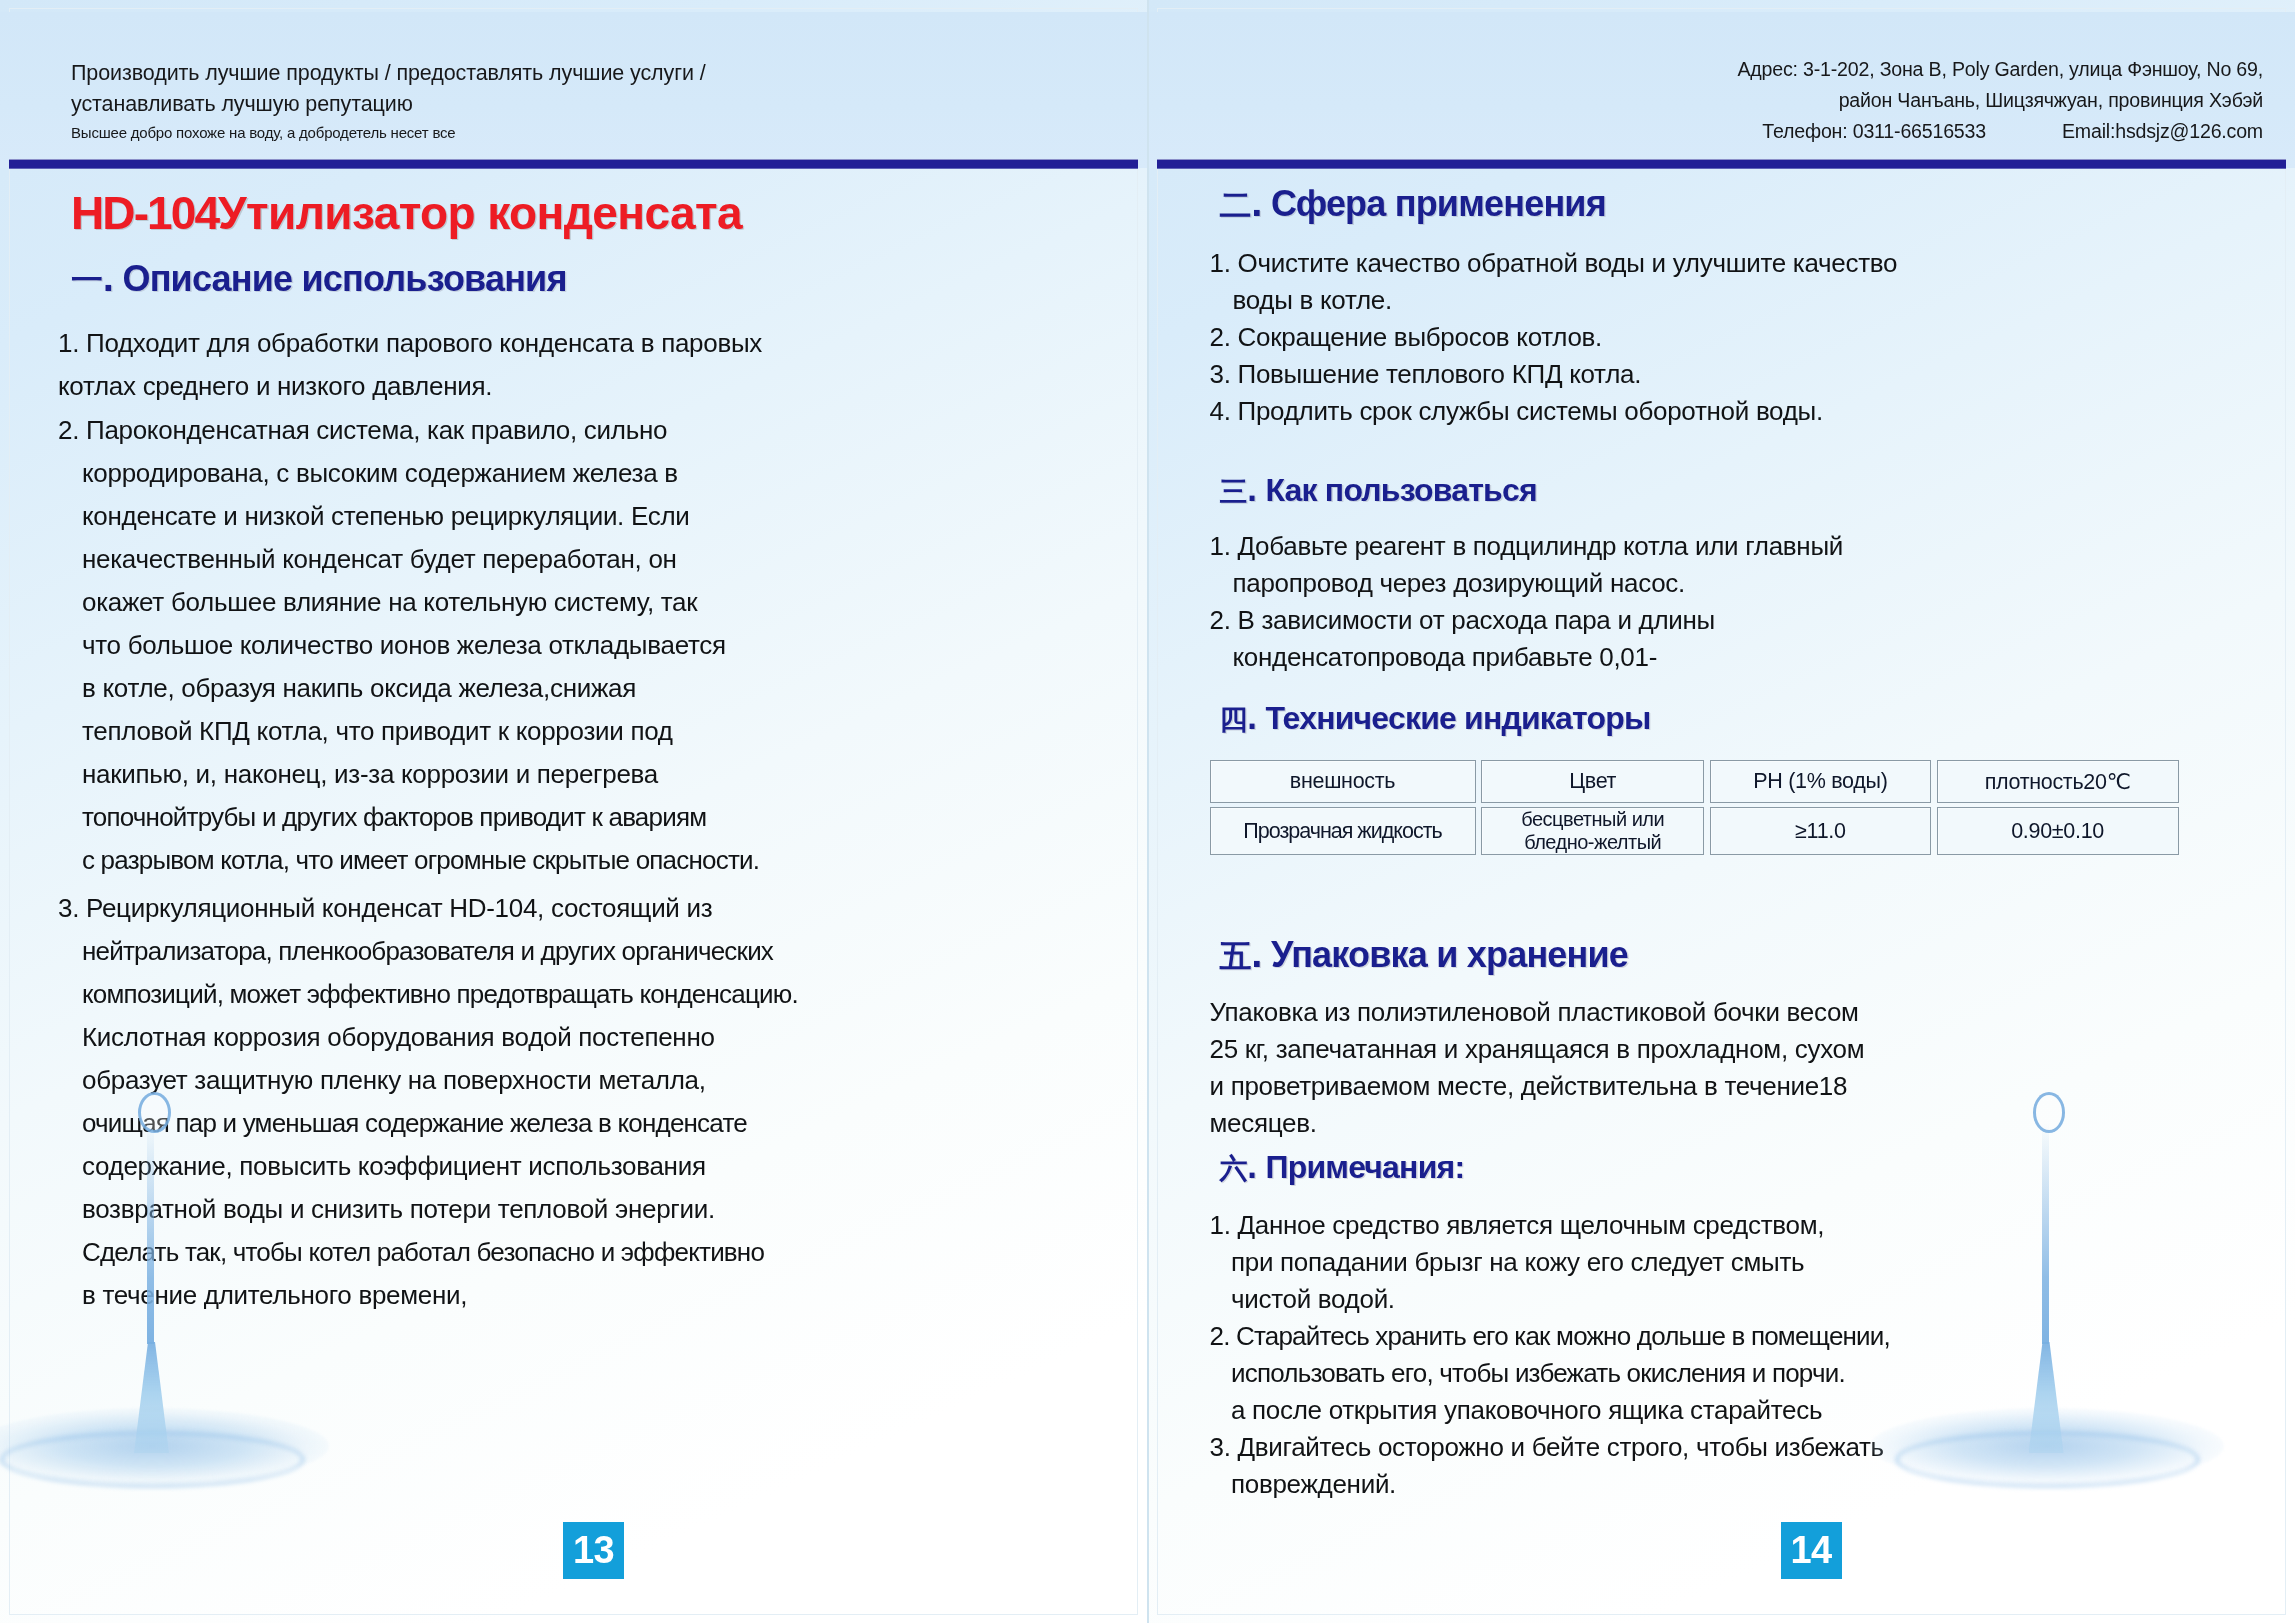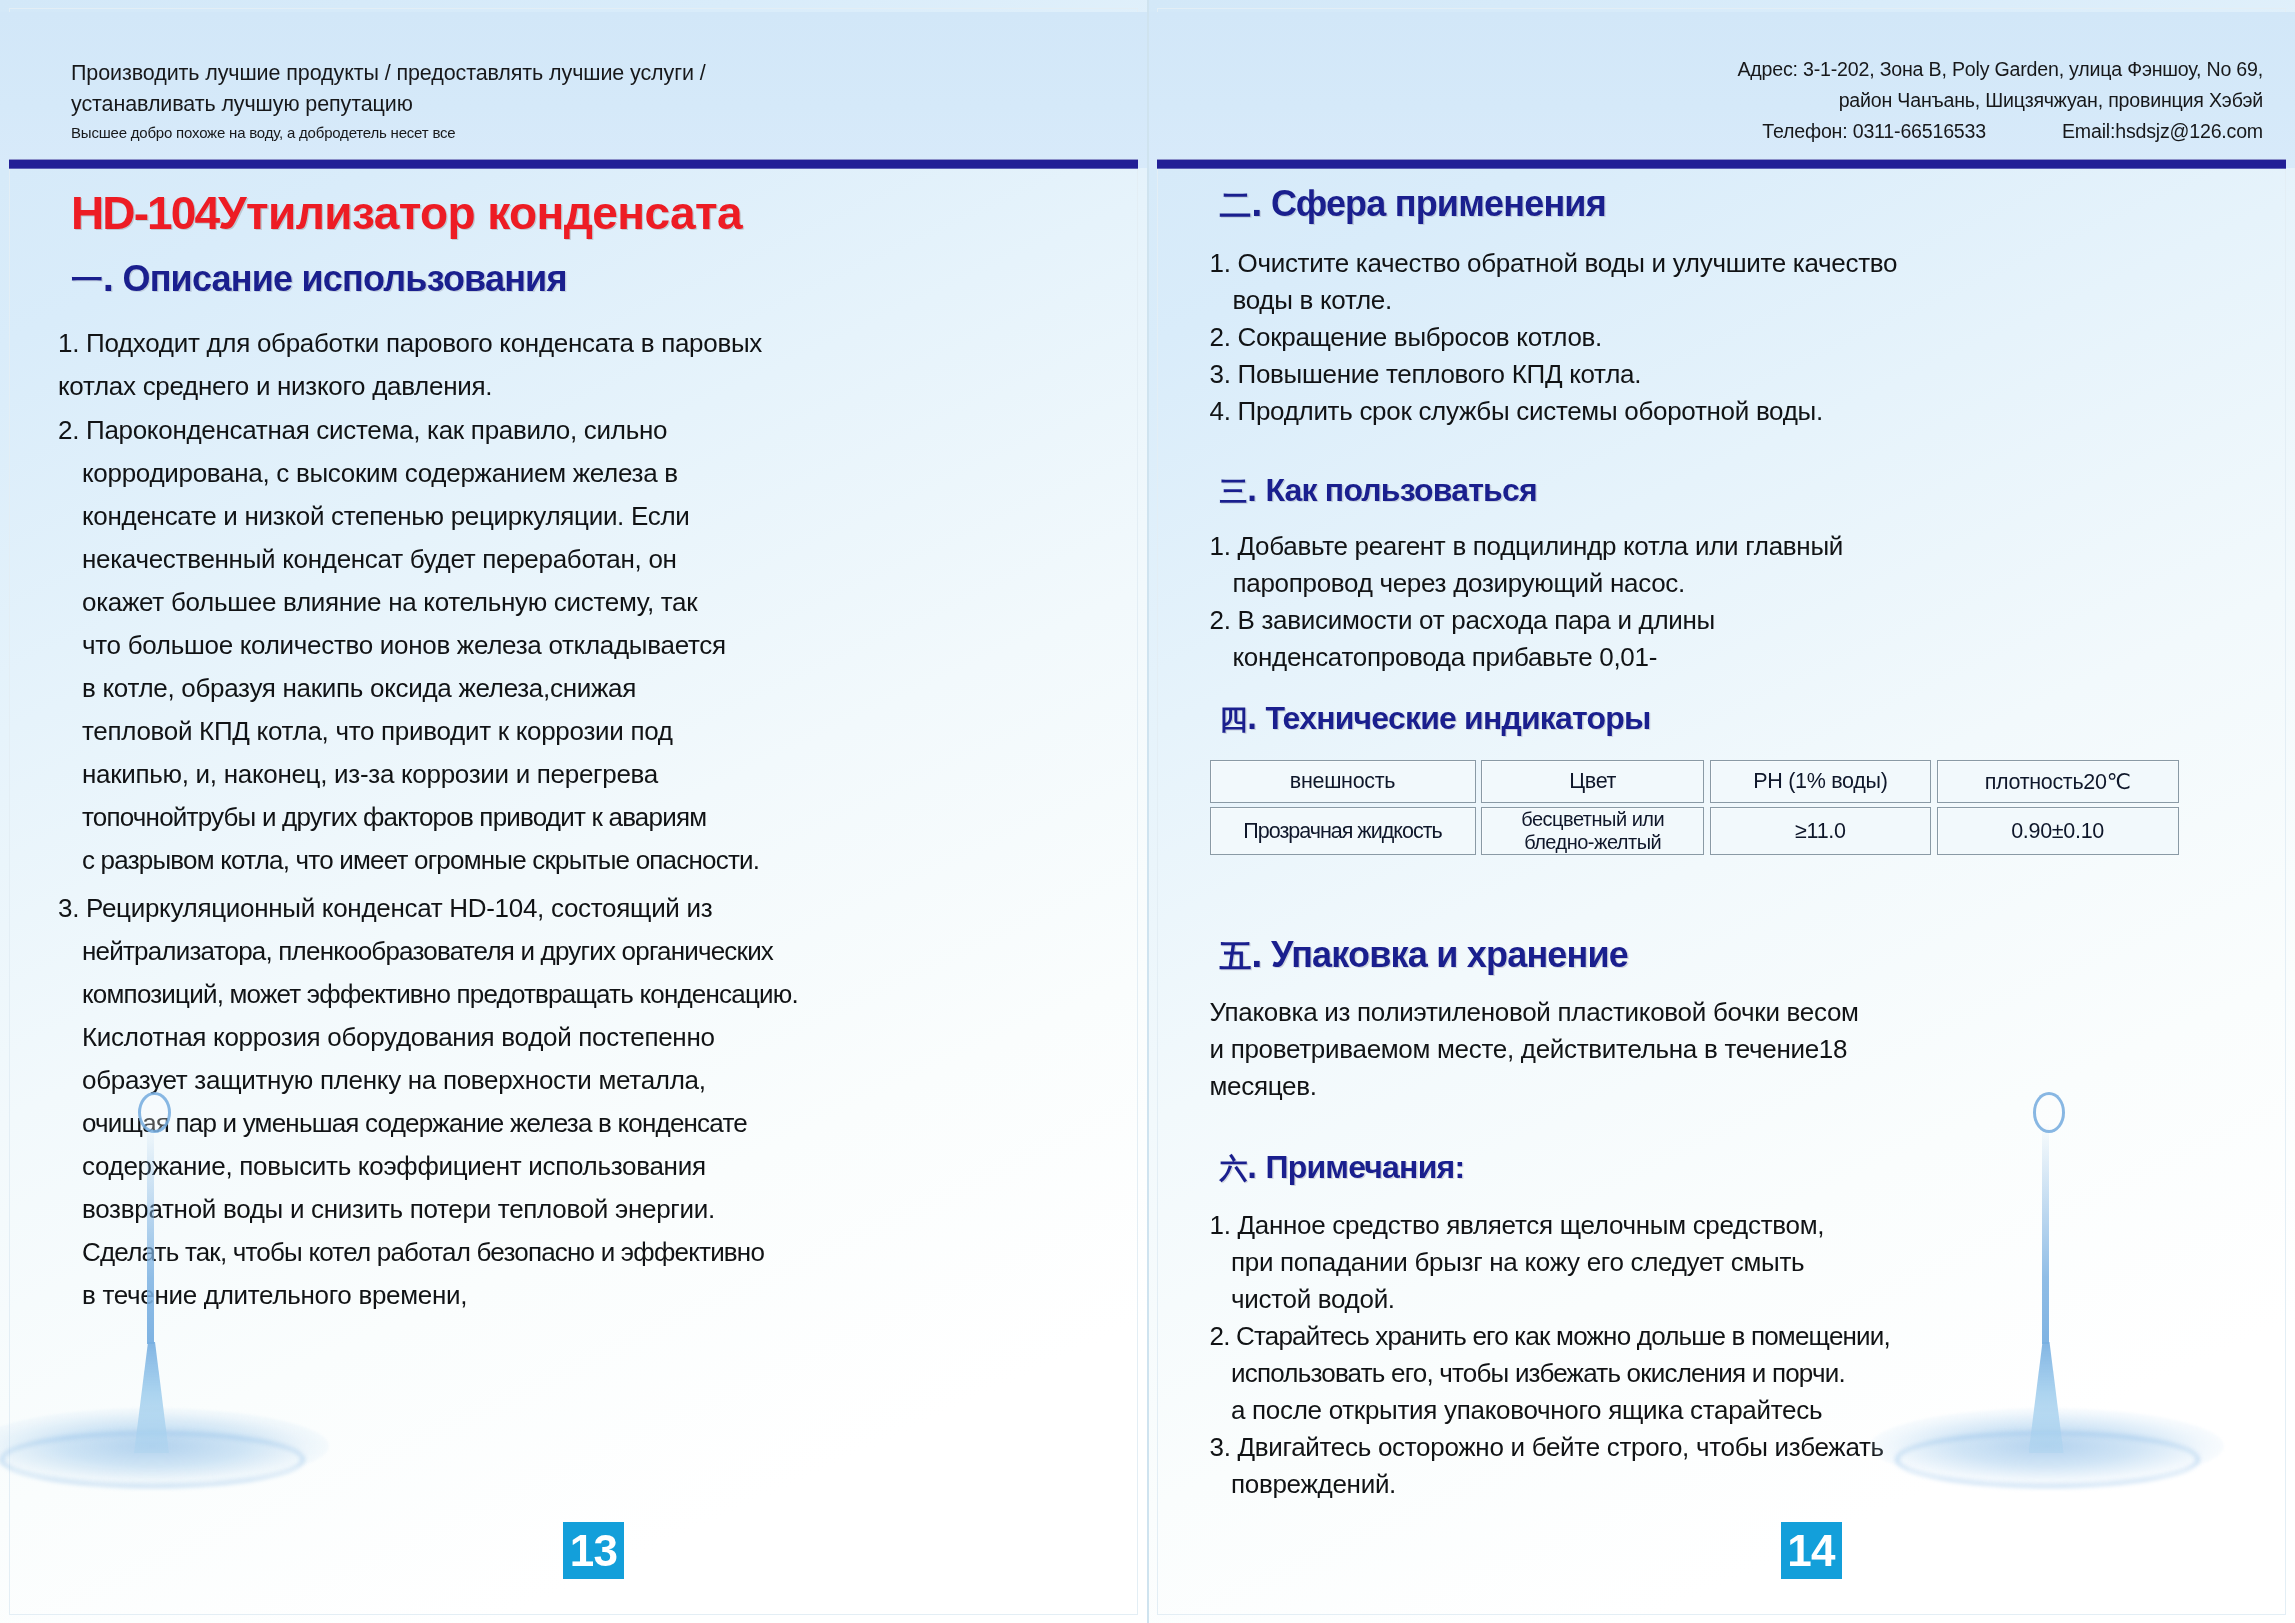--- a/index.html
+++ b/index.html
@@ -207,21 +207,21 @@
   }
   .spec-cell.squeeze { letter-spacing: -1px; font-size: 21.5px; }
 
   
   .pagenum {
     position: absolute;
     width: 61px;
     height: 57px;
     background: #139fda;
     color: #ffffff;
-    font-size: 44px;
+    font-size: 38px;
     font-weight: bold;
     display: flex;
     align-items: center;
     justify-content: center;
     letter-spacing: -0.6px;
   }
 
   
   .splash { position: absolute; pointer-events: none; }
   .splash .ripple {
@@ -401,20 +401,21 @@
             <div class="spec-cell c3">≥11.0</div>
             <div class="spec-cell c4">0.90±0.10</div>
           </div>
         </div>
 
         <div class="sec-h" style="position:absolute;left:71px;top:778px;">
           <span class="cn">五.</span><span>Упаковка и хранение</span>
         </div>
         <div style="position:absolute;left:61px;top:838px;width:1062px;">
           <span class="rp-line">Упаковка из полиэтиленовой пластиковой бочки весом</span>
+          <span class="rp-line">25 кг, запечатанная и хранящаяся в прохладном, сухом</span>
           <span class="rp-line">и проветриваемом месте, действительна в течение18</span>
           <span class="rp-line">месяцев.</span>
         </div>
 
         <div class="sec-h small" style="position:absolute;left:71px;top:993px;">
           <span class="cn">六.</span><span>Примечания:</span>
         </div>
         <div style="position:absolute;left:61px;top:1051px;width:1062px;">
           <span class="rp-line">1. Данное средство является щелочным средством,</span>
           <span class="rp-line ind2">при попадании брызг на кожу его следует смыть</span>

